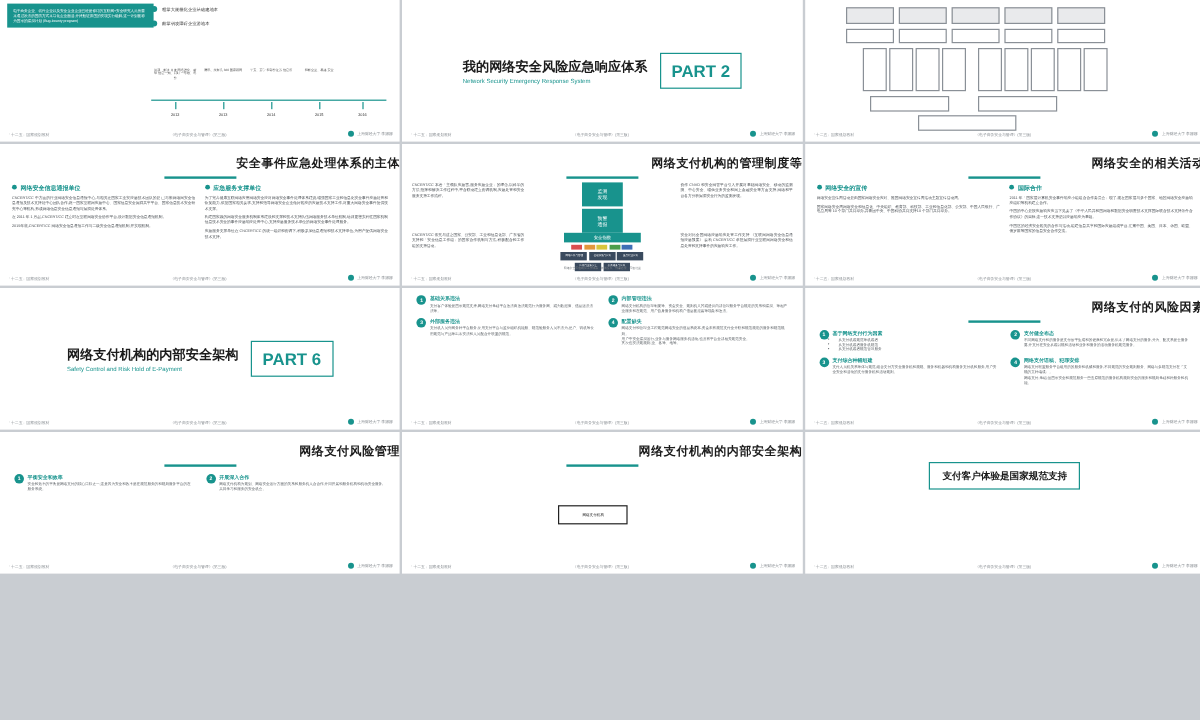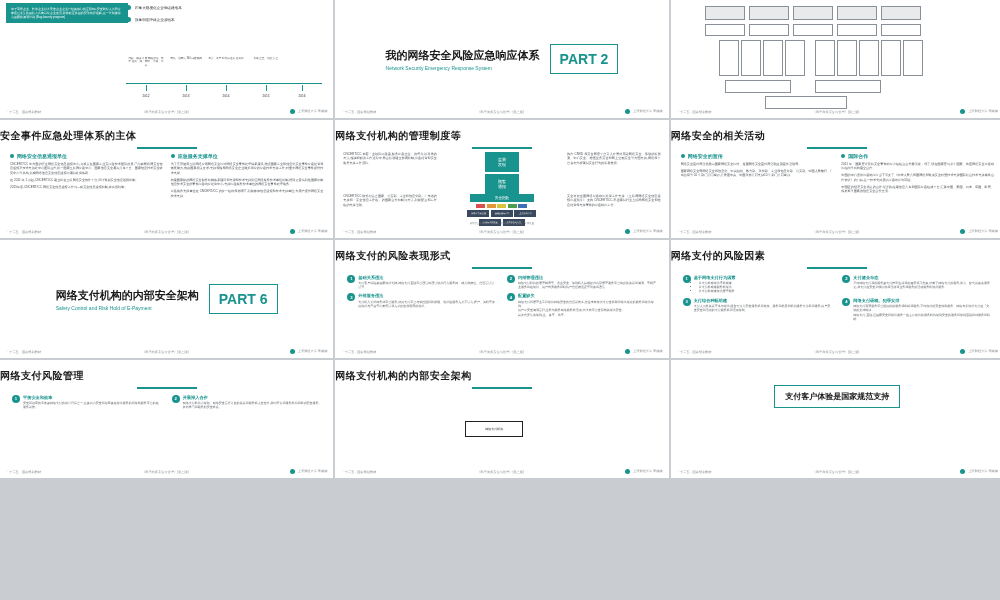--- a/index.html
+++ b/index.html
@@ -6,21 +6,21 @@
   body{width:1000px;height:600px;font-family:"Liberation Sans","DejaVu Sans",sans-serif;overflow:hidden;}
   .grid{display:grid;grid-template-columns:repeat(3,333.33px);grid-auto-rows:118px;gap:2px;padding:0;}
   .slide{background:#ffffff;position:relative;overflow:hidden;font-size:4px;color:#222;}
   
   .footer{position:absolute;bottom:2px;left:0;right:0;height:9px;display:flex;align-items:center;font-size:3.2px;color:#8a8f94;}
   .footer .fl{margin-left:6px;}
   .footer .fc{flex:1;text-align:center;}
   .footer .fr{margin-right:6px;}
   .footer .dot{width:5px;height:5px;border-radius:50%;background:#18938d;display:inline-block;margin-right:3px;vertical-align:middle;}
   
-  .hdr{padding-top:9px;text-align:left;}
+  .hdr{padding-top:9px;text-align:right;}
   .hdr h1{margin:0;font-size:10px;font-weight:bold;color:#1b1b1b;letter-spacing:.5px;}
   .ul{width:60px;height:1.6px;background:#18938d;margin:4px auto 0;}
   
   .divider-wrap{display:flex;align-items:center;justify-content:center;height:100%;gap:10px;}
   .div-cn{font-size:11px;font-weight:bold;color:#1b1b1b;}
   .div-en{font-size:5px;color:#18938d;margin-top:2px;}
   .part-box{border:1.4px solid #18938d;padding:6px 9px;font-size:14px;font-weight:bold;color:#18938d;}
   
   .cols{display:flex;gap:8px;padding:4px 10px 0;}
   .col{flex:1;}
@@ -301,24 +301,20 @@
       <div class="part-box">PART 6</div>
     </div>
     <div class="footer">
       <span class="fl">「十二五」国家规划教材</span>
       <span class="fc">《电子商务安全与管理》(第三版)</span>
       <span class="fr"><span class="dot"></span><span>上海财经大学 李娜娜</span></span>
     </div>
   </div>
 
   <div class="slide">
-    <div class="hdr">
-      <h1>网络支付的风险表现形式</h1>
-      <div class="ul"></div>
-    </div>
     <div class="numgrid">
       <div class="numitem">
         <div class="numcircle">1</div>
         <div class="numbody">
           <h4>基础关系违法</h4>
           <p>支付客户体验是国家规范支持,网络支付基础平台违法由违法规范行为服务网、或为数据值、信息运法法法等。</p>
         </div>
       </div>
       <div class="numitem">
         <div class="numcircle">2</div>

